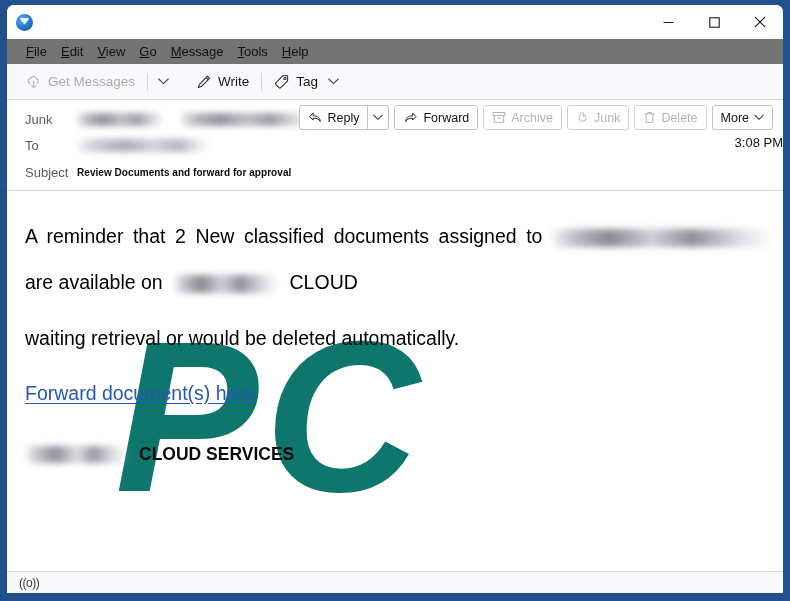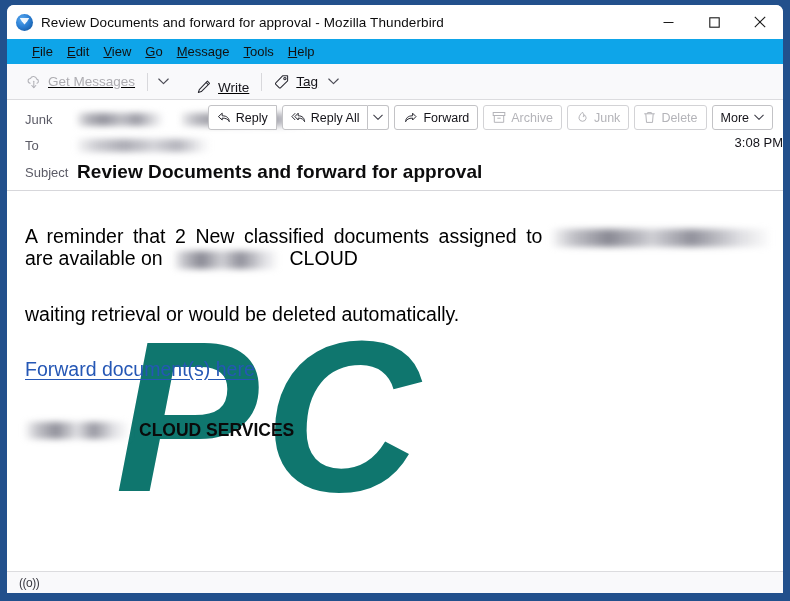--- a/index.html
+++ b/index.html
@@ -77,43 +77,42 @@
     cursor: default;
   }
   .win-btn svg { display: block; }
 
   
   #menubar {
     height: 25px;
     min-height: 25px;
     display: flex;
     align-items: center;
-    padding-left: 18px;
-    background: #0ea5e9;
+    padding-left: 12px;
+    background: #737373;
     font-size: 13px;
     color: #111;
   }
   .menu-item {
     padding: 2px 7px;
     cursor: default;
     white-space: nowrap;
   }
   .menu-item u { text-decoration: underline; text-underline-offset: 1px; }
 
   
   #toolbar {
     height: 36px;
     min-height: 36px;
     background: #f9f9fb;
     border-bottom: 1px solid #dcdcdf;
     display: flex;
     align-items: center;
     padding-left: 11px;
     gap: 0px;
-    text-decoration: underline;
   }
   .tb-btn {
     display: flex;
     align-items: center;
     gap: 6px;
     height: 26px;
     padding: 0 8px;
     font-size: 13.5px;
     color: #15141a;
     border: none;
@@ -151,21 +150,21 @@
   }
   .hdr-label {
     width: 52px;
     min-width: 52px;
     font-size: 13px;
     color: #5b5b66;
     text-align: left;
   }
   .hdr-label.subject { width: 52px; }
   .hdr-value-bold {
-    font-size: 19px;
+    font-size: 10px;
     font-weight: bold;
     color: #0c0c0d;
     letter-spacing: .05px;
   }
   .blur {
     display: inline-block;
     height: 13px;
     border-radius: 2px;
     background: linear-gradient(90deg, rgba(175,175,182,.20) 0%, rgba(145,145,155,.66) 12%, rgba(120,120,132,.80) 30%, rgba(150,150,160,.62) 52%, rgba(128,128,140,.78) 70%, rgba(168,168,178,.30) 92%, rgba(190,190,198,.06) 100%);
     filter: blur(3.1px);
@@ -247,21 +246,21 @@
     margin-bottom: 0;
     white-space: nowrap;
   }
   #line1 {
     display: block;
     width: 745px;
     text-align: justify;
     text-align-last: justify;
     white-space: normal;
   }
-  #line2 { margin-top: 2px; }
+  #line2 { margin-top: 26px; }
   .blur-inline {
     display: inline-block;
     height: 18px;
     border-radius: 2px;
     vertical-align: middle;
     filter: blur(3.4px);
     background: linear-gradient(90deg, rgba(185,185,192,.12) 0%, rgba(150,150,160,.60) 10%, rgba(118,118,130,.86) 26%, rgba(160,160,170,.50) 46%, rgba(124,124,136,.84) 64%, rgba(172,172,182,.40) 86%, rgba(205,205,212,.05) 100%);
   }
   #line3 { margin-top: 36px; }
   #link-line { margin-top: 36px; }
@@ -312,21 +311,20 @@
   }
 </style>
 </head>
 <body>
 
 <div id="window">
   <div id="window-inner">
 
     <div id="titlebar">
       <div id="tb-logo"></div>
-      <div id="title-text">Review Documents and forward for approval - Mozilla Thunderbird</div>
 
       <div id="win-controls">
         <button class="win-btn">
           <svg width="11" height="11" viewBox="0 0 11 11">
             <line x1="0.5" y1="5.5" x2="10.5" y2="5.5" stroke="#1a1a1a" stroke-width="1.1"></line>
           </svg>
         </button>
         <button class="win-btn">
           <svg width="11" height="11" viewBox="0 0 11 11">
             <rect x="0.8" y="0.8" width="9.4" height="9.4" fill="none" stroke="#1a1a1a" stroke-width="1.1"></rect>
@@ -360,21 +358,21 @@
         </svg>
         <span>Get Messages</span>
       </button>
       <div class="tb-sep"></div>
       <button class="tb-caret">
         <svg width="11" height="7" viewBox="0 0 11 7">
           <path d="M0.8 1 5.5 5.6 10.2 1" fill="none" stroke="#4b4b55" stroke-width="1.15" stroke-linecap="round" stroke-linejoin="round"></path>
         </svg>
       </button>
 
-      <button class="tb-btn" style="margin-left:14px;align-items:flex-end;">
+      <button class="tb-btn" style="margin-left:14px;">
         <svg width="16" height="16" viewBox="0 0 16 16">
           <path d="M11.4 2.1 13.6 4.3 5.3 12.6 2.4 13.5 3.3 10.6z" fill="none" stroke="#2b2b33" stroke-width="1.05" stroke-linejoin="round"></path>
           <line x1="10.1" y1="3.4" x2="12.3" y2="5.6" stroke="#2b2b33" stroke-width="1.05"></line>
         </svg>
         <span>Write</span>
       </button>
       <div class="tb-sep"></div>
 
       <button class="tb-btn">
         <svg width="16" height="16" viewBox="0 0 16 16">
@@ -411,27 +409,20 @@
       </div>
 
       <div id="header-actions">
         <button class="act-btn attached-right">
           <svg width="14" height="13" viewBox="0 0 14 13">
             <path d="M5.2 2.2 1.4 5.6l3.8 3.4V7.1c4 0 6 1.3 7.1 3.6-.3-3.6-2.3-5.9-7.1-5.9z" fill="none" stroke="#2b2b33" stroke-width="1" stroke-linejoin="round"></path>
           </svg>
           <span>Reply</span>
         </button>
 
-        <button class="act-btn attached-right">
-          <svg width="15" height="13" viewBox="0 0 15 13">
-            <path d="M4.2 2.2 0.9 5.6l3.3 3.4" fill="none" stroke="#2b2b33" stroke-width="1" stroke-linejoin="round"></path>
-            <path d="M7.2 2.2 3.9 5.6l3.3 3.4V7.1c3.6 0 5.4 1.3 6.4 3.6-.3-3.6-2.1-5.9-6.4-5.9z" fill="none" stroke="#2b2b33" stroke-width="1" stroke-linejoin="round"></path>
-          </svg>
-          <span>Reply All</span>
-        </button>
         <button class="act-btn attached-left">
           <svg width="10" height="7" viewBox="0 0 11 7">
             <path d="M0.8 1 5.5 5.6 10.2 1" fill="none" stroke="#3f3f49" stroke-width="1.15" stroke-linecap="round" stroke-linejoin="round"></path>
           </svg>
         </button>
 
         <button class="act-btn">
           <svg width="15" height="13" viewBox="0 0 15 13">
             <path d="M9.6 2.2 13 5.6 9.6 9V7.1c-4 0-5.9 1.3-7 3.6.3-3.6 2.2-5.9 7-5.9z" fill="none" stroke="#2b2b33" stroke-width="1" stroke-linejoin="round"></path>
           </svg>

